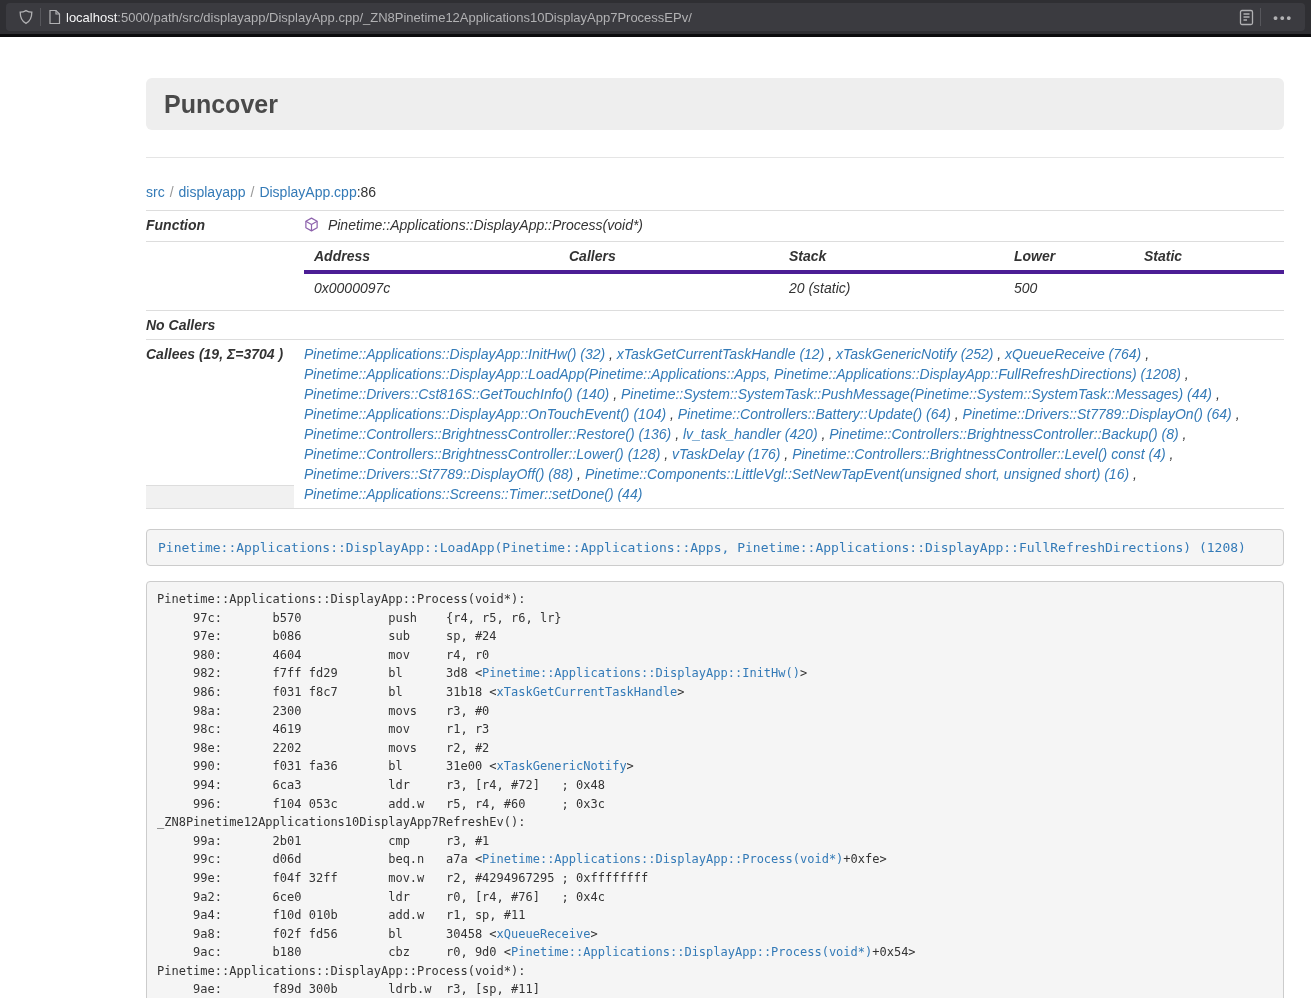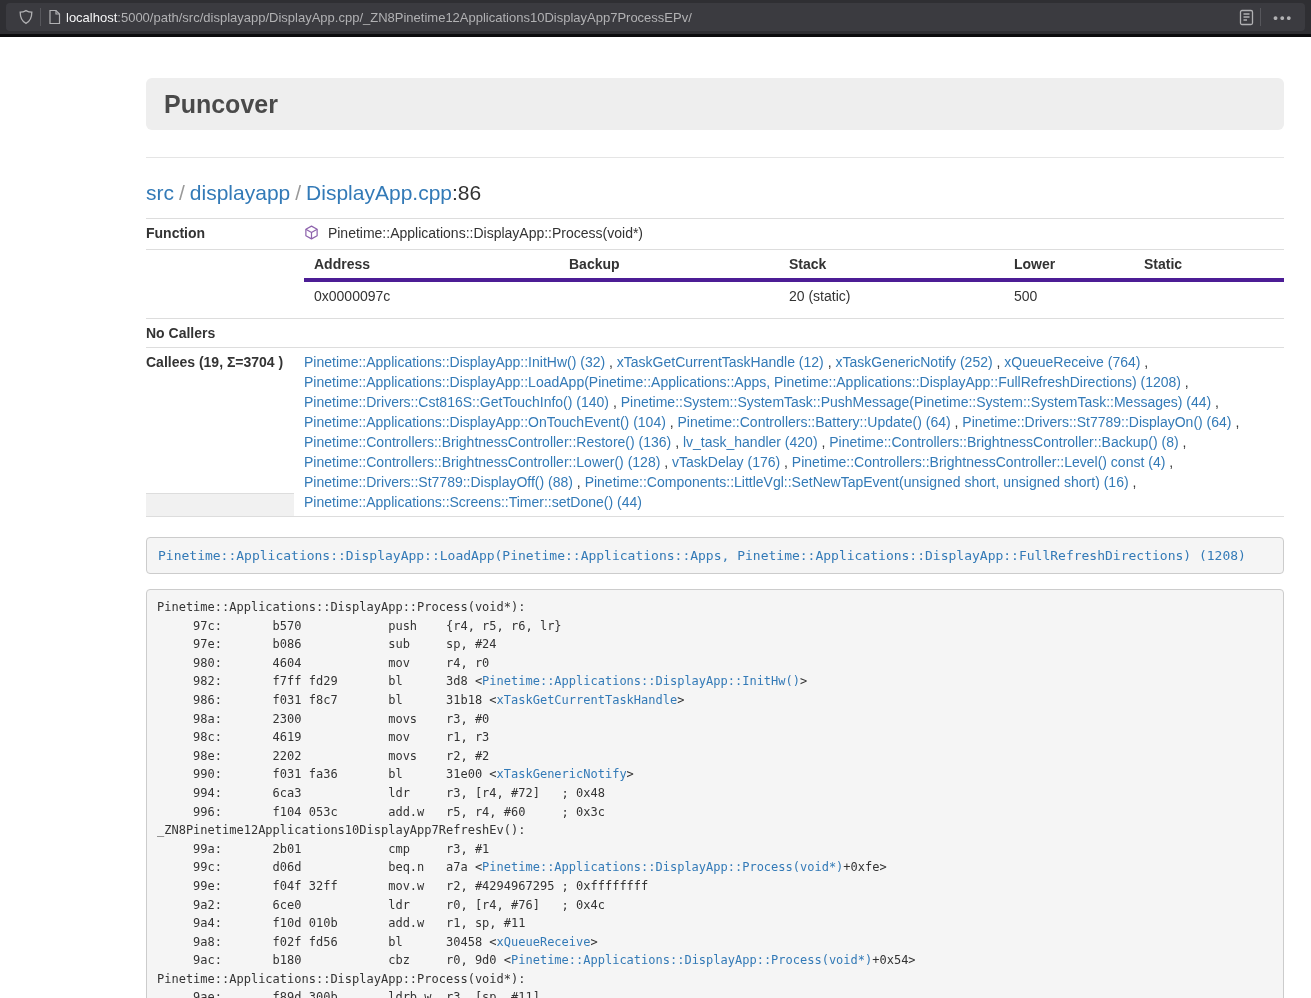--- a/index.html
+++ b/index.html
@@ -16,28 +16,28 @@
   .urltext .host { color:#f7f7f8; }
   .dots { color:#b1b1b3; font-size:13px; letter-spacing:2px; margin:0 12px 0 6px; font-weight:bold; }
   .topstrip { height:3px; background:#0b0b0d; }
 
   
   .container { width:1138px; margin-left:146px; }
   .jumbotron { margin-top:41px; background:#eee; border-radius:6px; padding:12px 18px; }
   .jumbotron h1 { font-size:25px; font-weight:bold; color:#4a4a4a; line-height:28px; }
   hr.rule { border:none; border-top:1px solid #e5e5e5; margin-top:27px; }
 
-  .breadcrumb { margin-top:24px; font-size:21px; line-height:21px; }
+  .breadcrumb { margin-top:24px; font-size:14px; line-height:21px; }
   .breadcrumb .sep { color:#999; padding:0 5px; }
   .crumb-suffix { color:#333; }
 
   a.lnk { color:#337ab7; text-decoration:none; }
 
   
-  table.symtab { margin-top:15px; width:1138px; border-collapse:collapse; font-size:14px; line-height:20px; }
+  table.symtab { margin-top:7px; width:1138px; border-collapse:collapse; font-size:14px; line-height:20px;font-style:italic; }
   table.symtab > tbody > tr > th,
   table.symtab > tbody > tr > td { border-top:1px solid #ddd; vertical-align:top; text-align:left; }
   table.symtab > tbody > tr > th.rowlab { width:148px; font-weight:bold; padding:4px 8px 4px 0; }
   table.symtab > tbody > tr > td.rowval { padding:4px 10px; }
   table.symtab > tbody > tr.statsrow > td { padding:0 0 8px 10px; }
   table.symtab { border-bottom:1px solid #ddd; }
   th.footcell { background:#f1f1f1; height:23px; }
 
   table.stats { width:100%; border-collapse:collapse; }
   table.stats th, table.stats td { text-align:left; font-size:14px; padding:4px 10px; }
@@ -111,21 +111,21 @@
           </span><span>Pinetime::Applications::DisplayApp::Process(void*)</span>
         </td>
       </tr>
       <tr class="statsrow">
         <th class="rowlab"></th>
         <td>
           <table class="stats">
             <thead>
               <tr>
                 <th class="col-address">Address</th>
-                <th class="col-remarks">Backup</th>
+                <th class="col-remarks">Callers</th>
                 <th class="col-stack">Stack</th>
                 <th class="col-code">Lower</th>
                 <th>Static</th>
               </tr>
             </thead>
             <tbody>
               <tr>
                 <td>0x0000097c</td>
                 <td></td>
                 <td>20 (static)</td>

